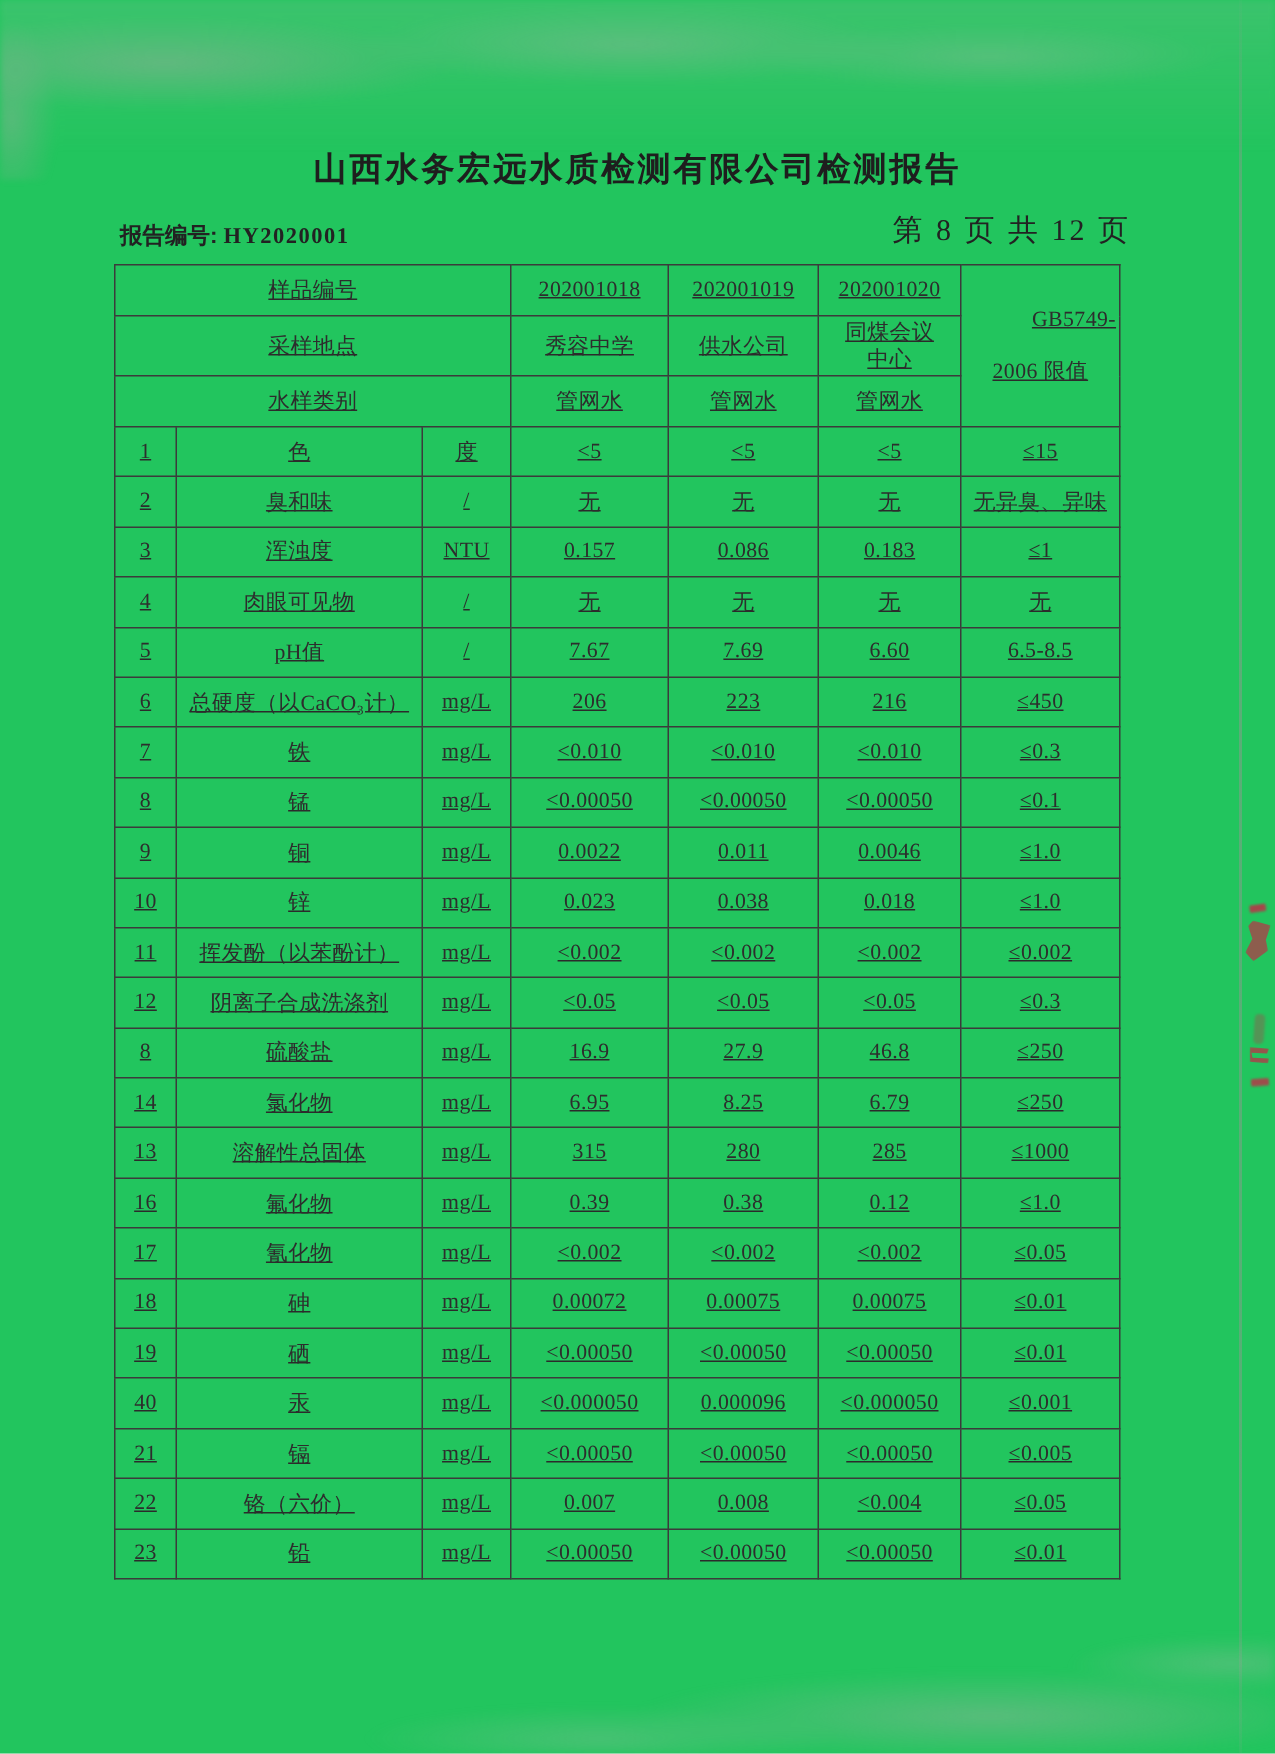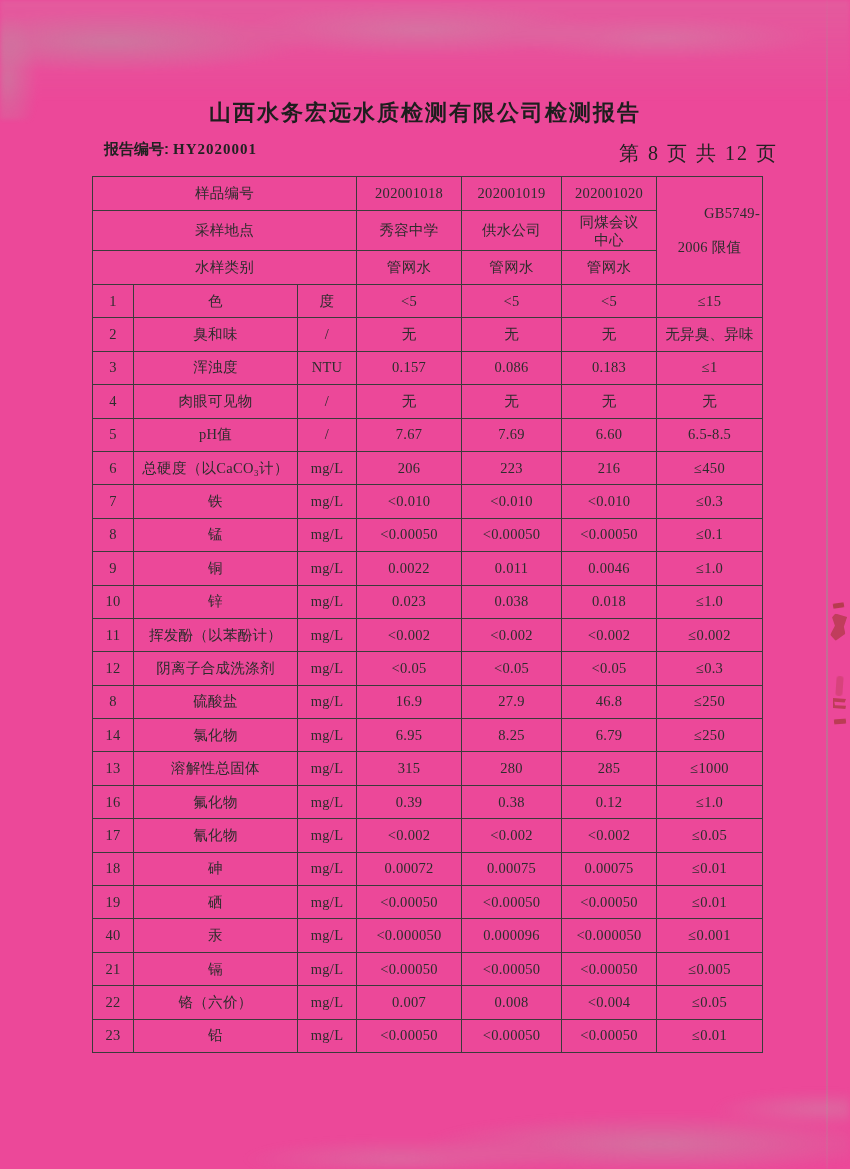--- a/index.html
+++ b/index.html
@@ -5,21 +5,21 @@
   html, body {
     margin: 0;
     padding: 0;
     background: #e9e9e7;
   }
   .page {
     position: relative;
     width: 850px;
     height: 1169px;
     margin: 0 auto;
-    background: #ec4899;
+    background: #22c55e;
     overflow: hidden;
     font-family: "Liberation Serif", serif;
     color: #2b2b2b;
   }
 
   
   .scan-shadow-top {
     position: absolute; top: 0; left: 0; width: 100%; height: 120px;
     background:
       radial-gradient(ellipse 280px 45px at 110px 42px, rgba(168,168,163,0.40), transparent 70%),
@@ -63,39 +63,39 @@
 
   
   .title {
     position: absolute; top: 98px; left: 0; width: 100%;
     margin: 0; text-align: center;
     font-family: "Liberation Sans", sans-serif;
     font-weight: 700; font-size: 22px; letter-spacing: 2px;
     color: #1e1e1e;
   }
   .meta {
-    position: absolute; top: 140px; left: 104px; width: 674px;
-    display: flex; justify-content: space-between; align-items: flex-start; gap: 28px;
+    position: absolute; top: 140px; left: 80px; width: 674px;
+    display: flex; justify-content: space-between; align-items: flex-end; gap: 28px;
   }
   .meta-left {
     font-family: "Liberation Sans", sans-serif;
     font-weight: 700; font-size: 15px; color: #222;
   }
   .meta-left .report-no {
     font-family: "Liberation Serif", serif;
     font-weight: 700; letter-spacing: 1px; margin-left: 4px;
   }
   .meta-right {
     font-size: 20px; letter-spacing: 2px; color: #222;
   }
 
   
   table.report {
-    position: absolute; top: 176px; left: 92px; width: 670px;
-    border-collapse: collapse; table-layout: fixed;
+    position: absolute; top: 176px; left: 76px; width: 670px;
+    border-collapse: collapse; table-layout: fixed; text-decoration: underline;
   }
   table.report th, table.report td {
     border: 1.6px solid #3b3b3b;
     font-weight: 400;
     font-size: 14.5px;
     text-align: center;
     vertical-align: middle;
     padding: 0 2px;
     color: #2d2d2d;
     letter-spacing: 0.3px;

